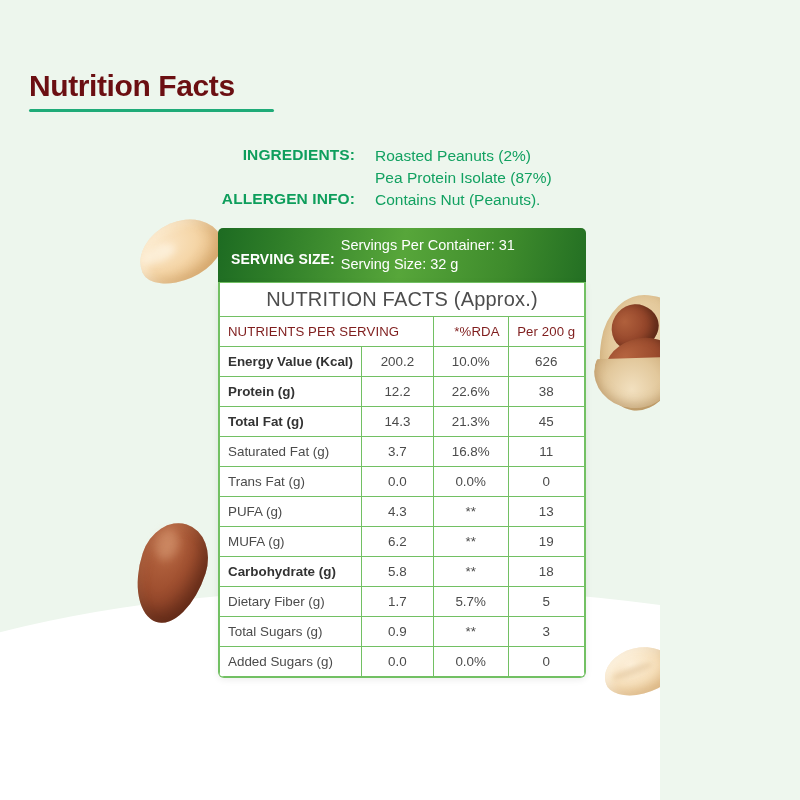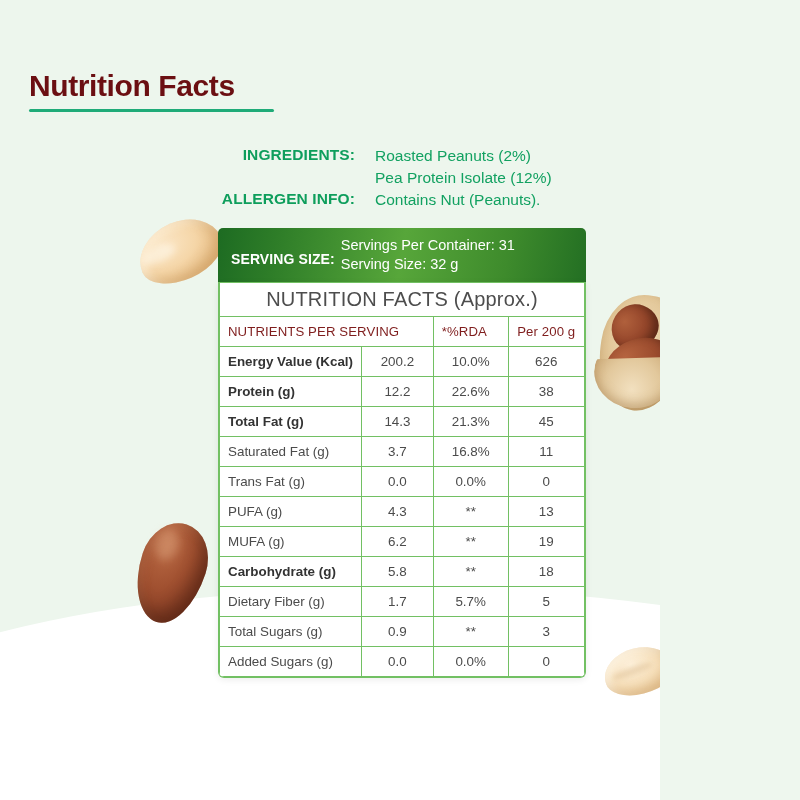--- a/index.html
+++ b/index.html
@@ -253,21 +253,21 @@
     padding: 7px 8px;
     letter-spacing: 0.2px;
   }
   td.col-head {
     font-size: 13.2px;
     color: #7f1d1d;
     padding: 6px 8px;
     letter-spacing: 0.1px;
   }
   td.col-head-name { text-align: left; border-left: none; }
-  td.col-head-rda  { text-align: left; }
+  td.col-head-rda  { text-align: right; }
   td.col-head-p100 { text-align: center; border-right: none; }
 
   td.nutrient-name { text-align: left; border-left: none; white-space: nowrap; }
   td.nutrient-value { text-align: center; width: 62px; }
   td.nutrient-rda { text-align: center; width: 62px; }
   td.nutrient-p100 { text-align: center; width: 72px; border-right: none; }
   tr.bold-row td.nutrient-name { font-weight: bold; color: #333333; }
   tr:last-child td { border-bottom: none; }
 </style>
 </head>
@@ -280,21 +280,21 @@
   <div id="title-block">
     <h1 id="page-title">Nutrition Facts</h1>
     <div id="title-rule"></div>
   </div>
 
   <div id="ingredients-block">
     <div class="ing-row">
       <div class="ing-label">INGREDIENTS:</div>
       <div class="ing-value">
         <span class="line">Roasted Peanuts (2%)</span>
-        <span class="line">Pea Protein Isolate (12%)</span>
+        <span class="line">Pea Protein Isolate (87%)</span>
       </div>
     </div>
     <div class="ing-row">
       <div class="ing-label">ALLERGEN INFO:</div>
       <div class="ing-value">Contains Nut (Peanuts).</div>
     </div>
   </div>
 
   <div class="peanut" id="peanut-top-left"></div>
 

